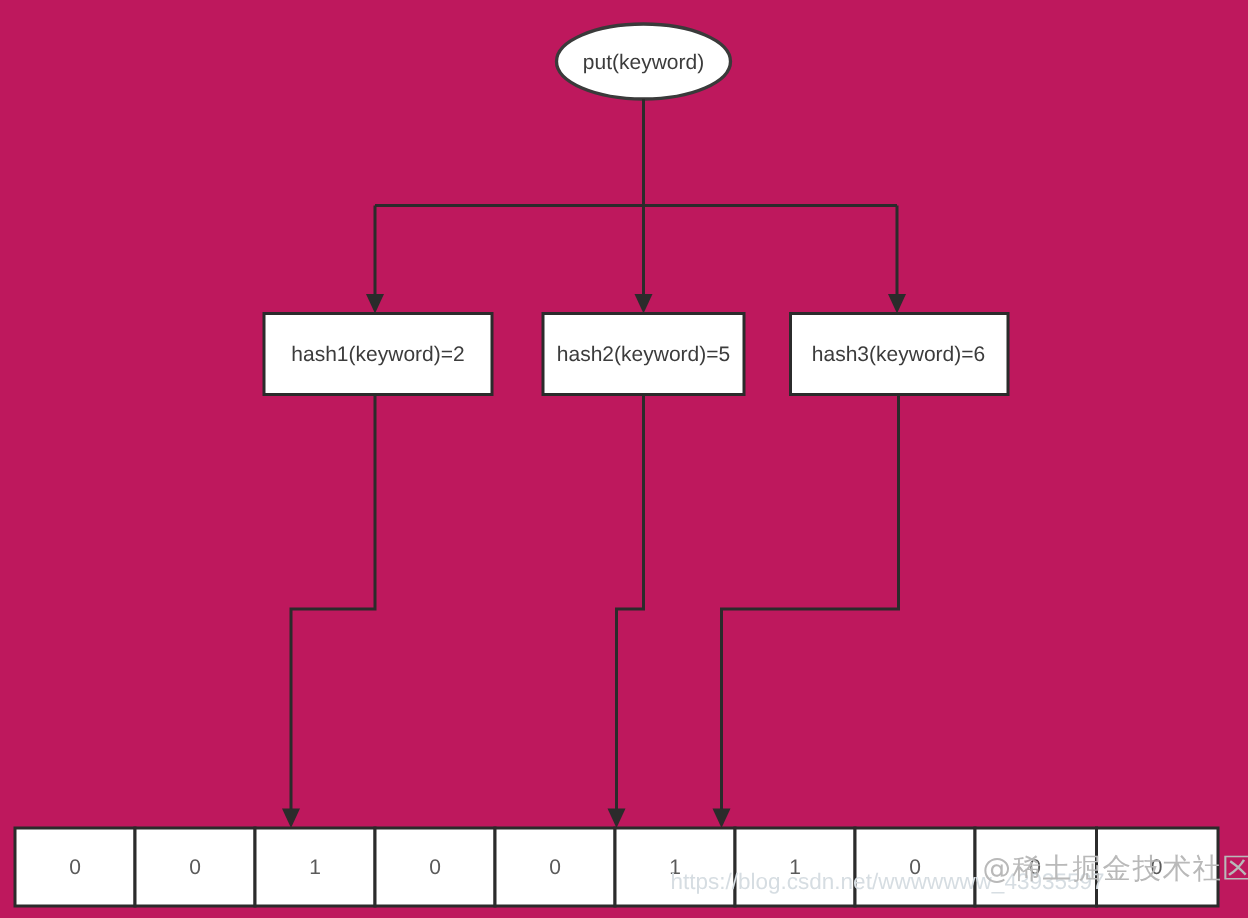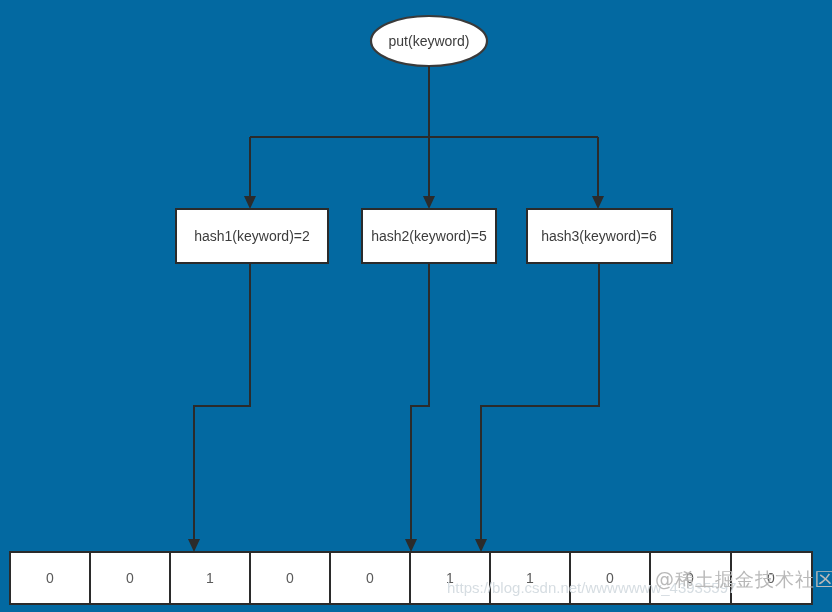--- a/index.html
+++ b/index.html
@@ -10,21 +10,21 @@
   body {
     width: 832px;
     height: 612px;
     font-family: "Liberation Sans", sans-serif;
     overflow: hidden;
   }
   #diagram-root {
     position: relative;
     width: 832px;
     height: 612px;
-    background: #0369a1;
+    background: #be185d;
   }
   svg#bloom-filter-svg {
     display: block;
     width: 832px;
     height: 612px;
   }
   .node-shape {
     fill: #ffffff;
     stroke: #2b2b2b;
     stroke-width: 2;

